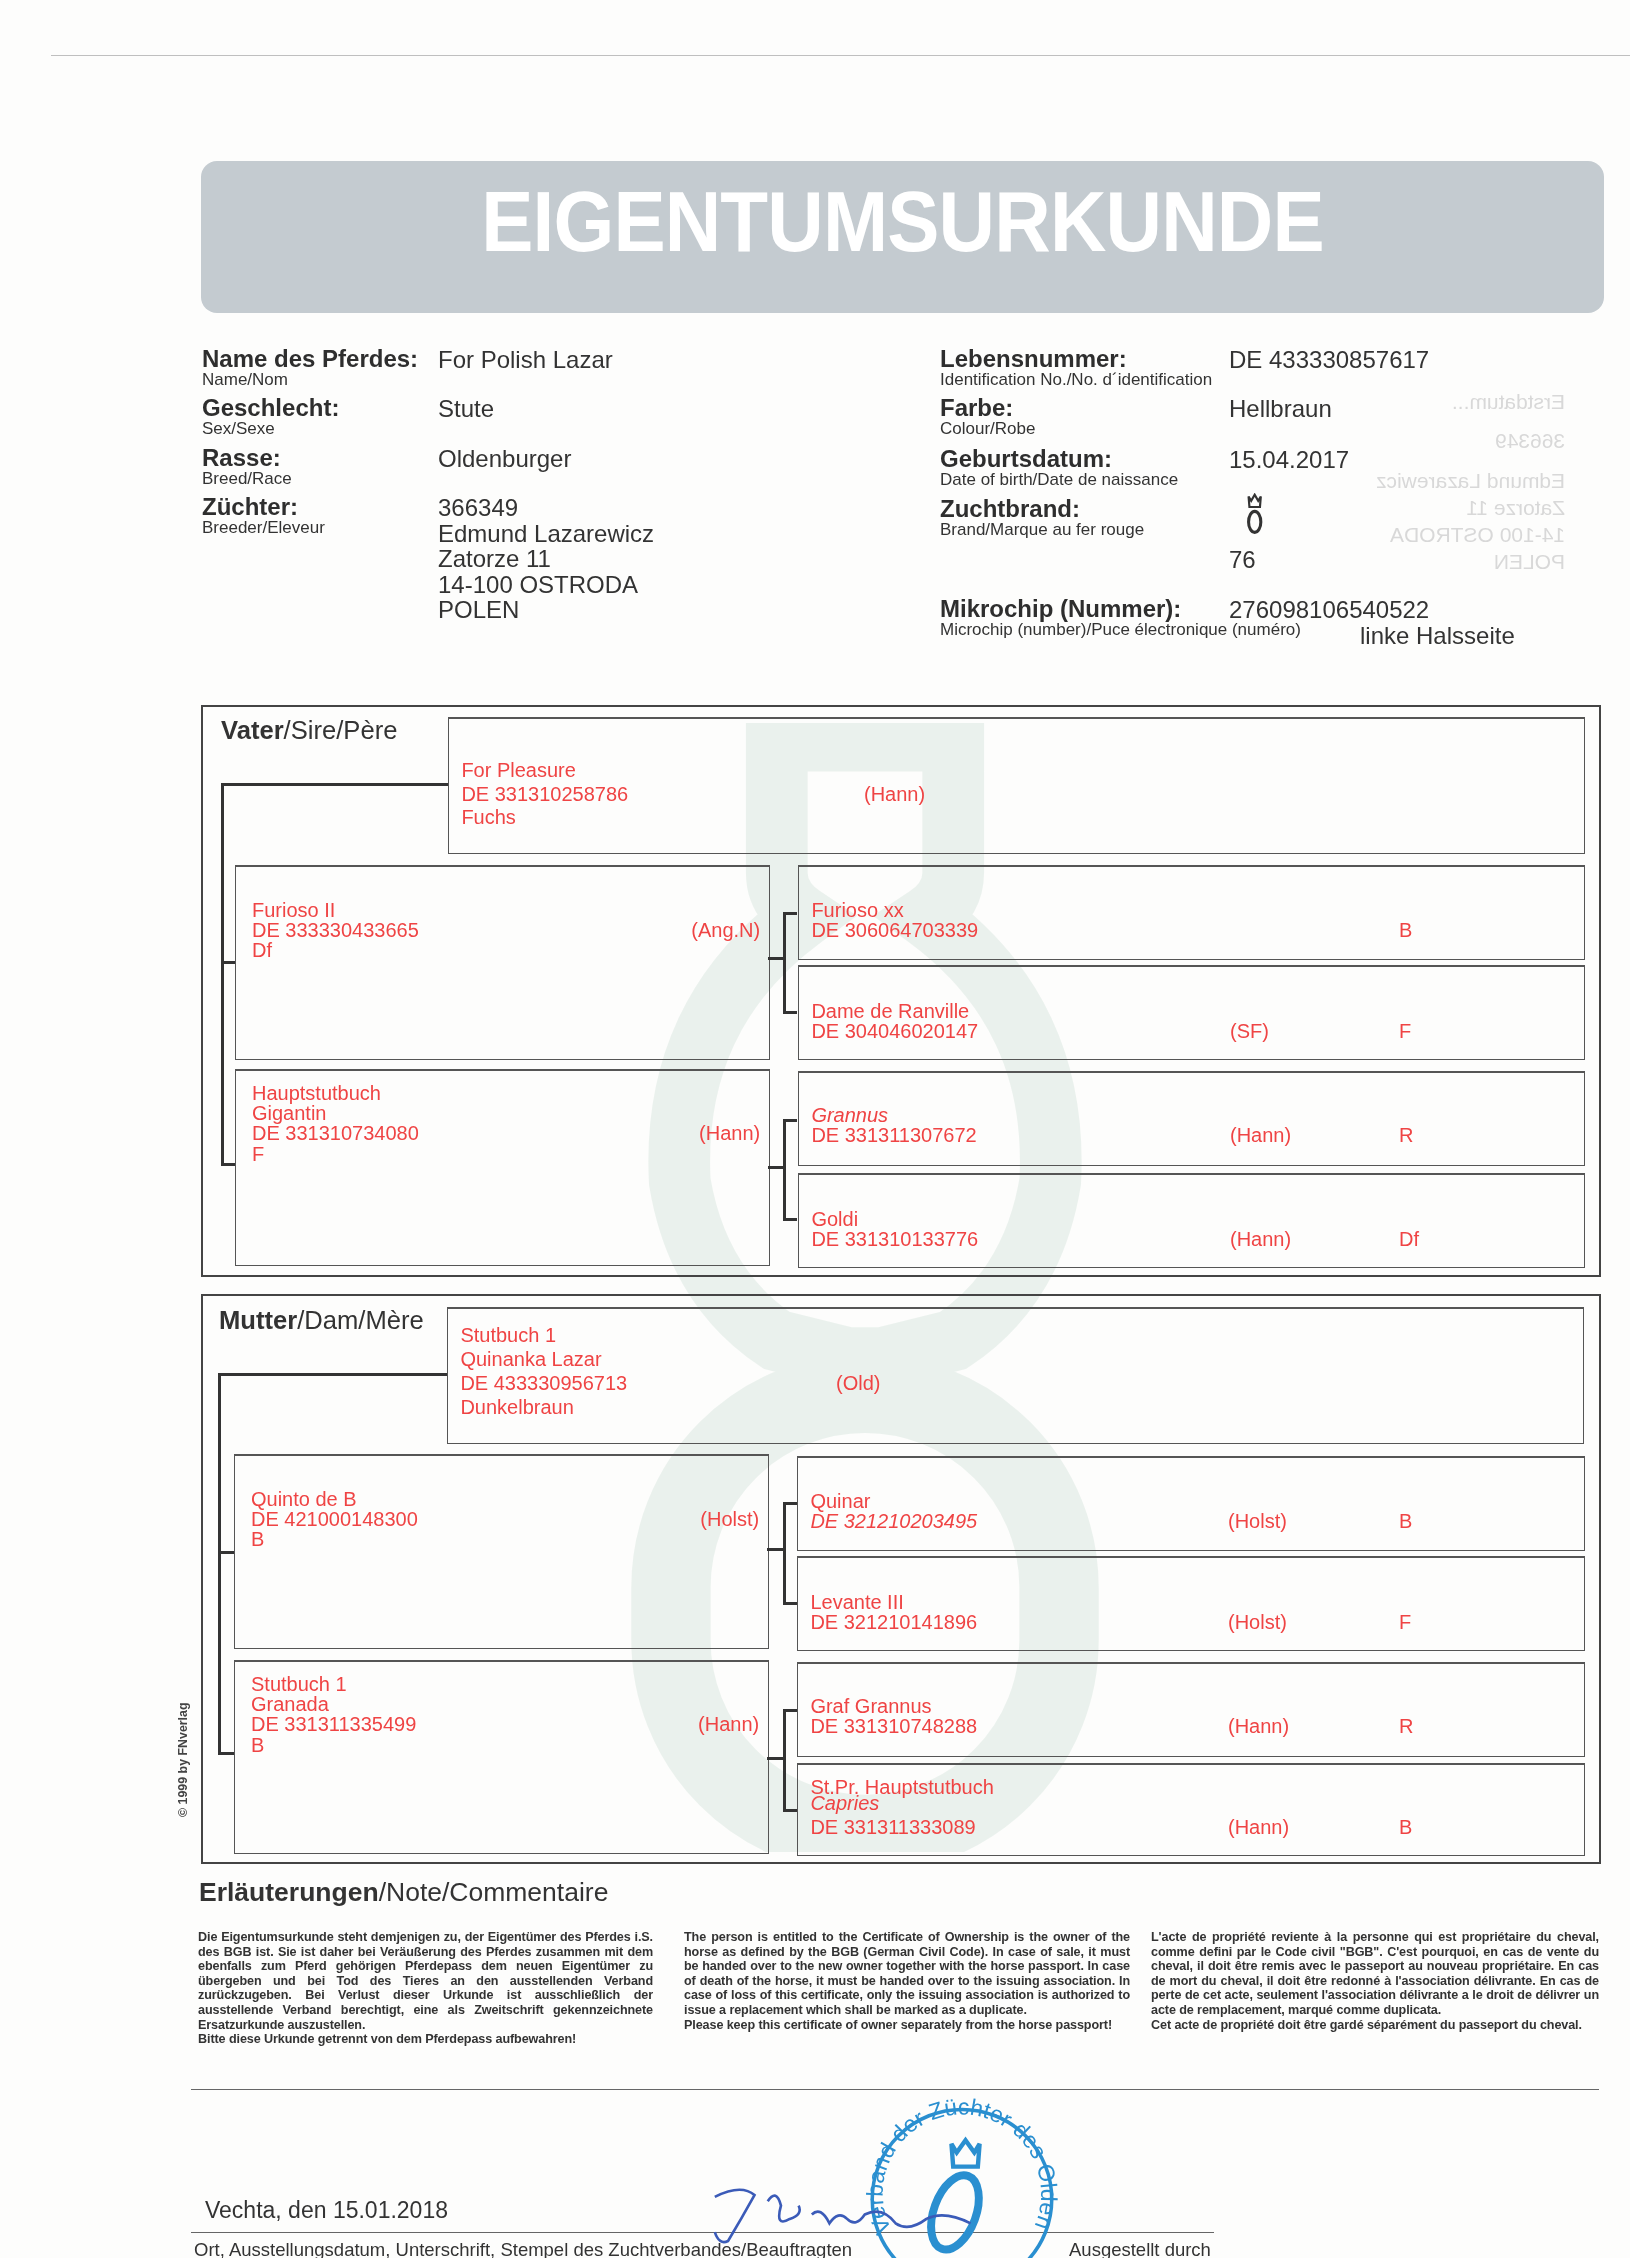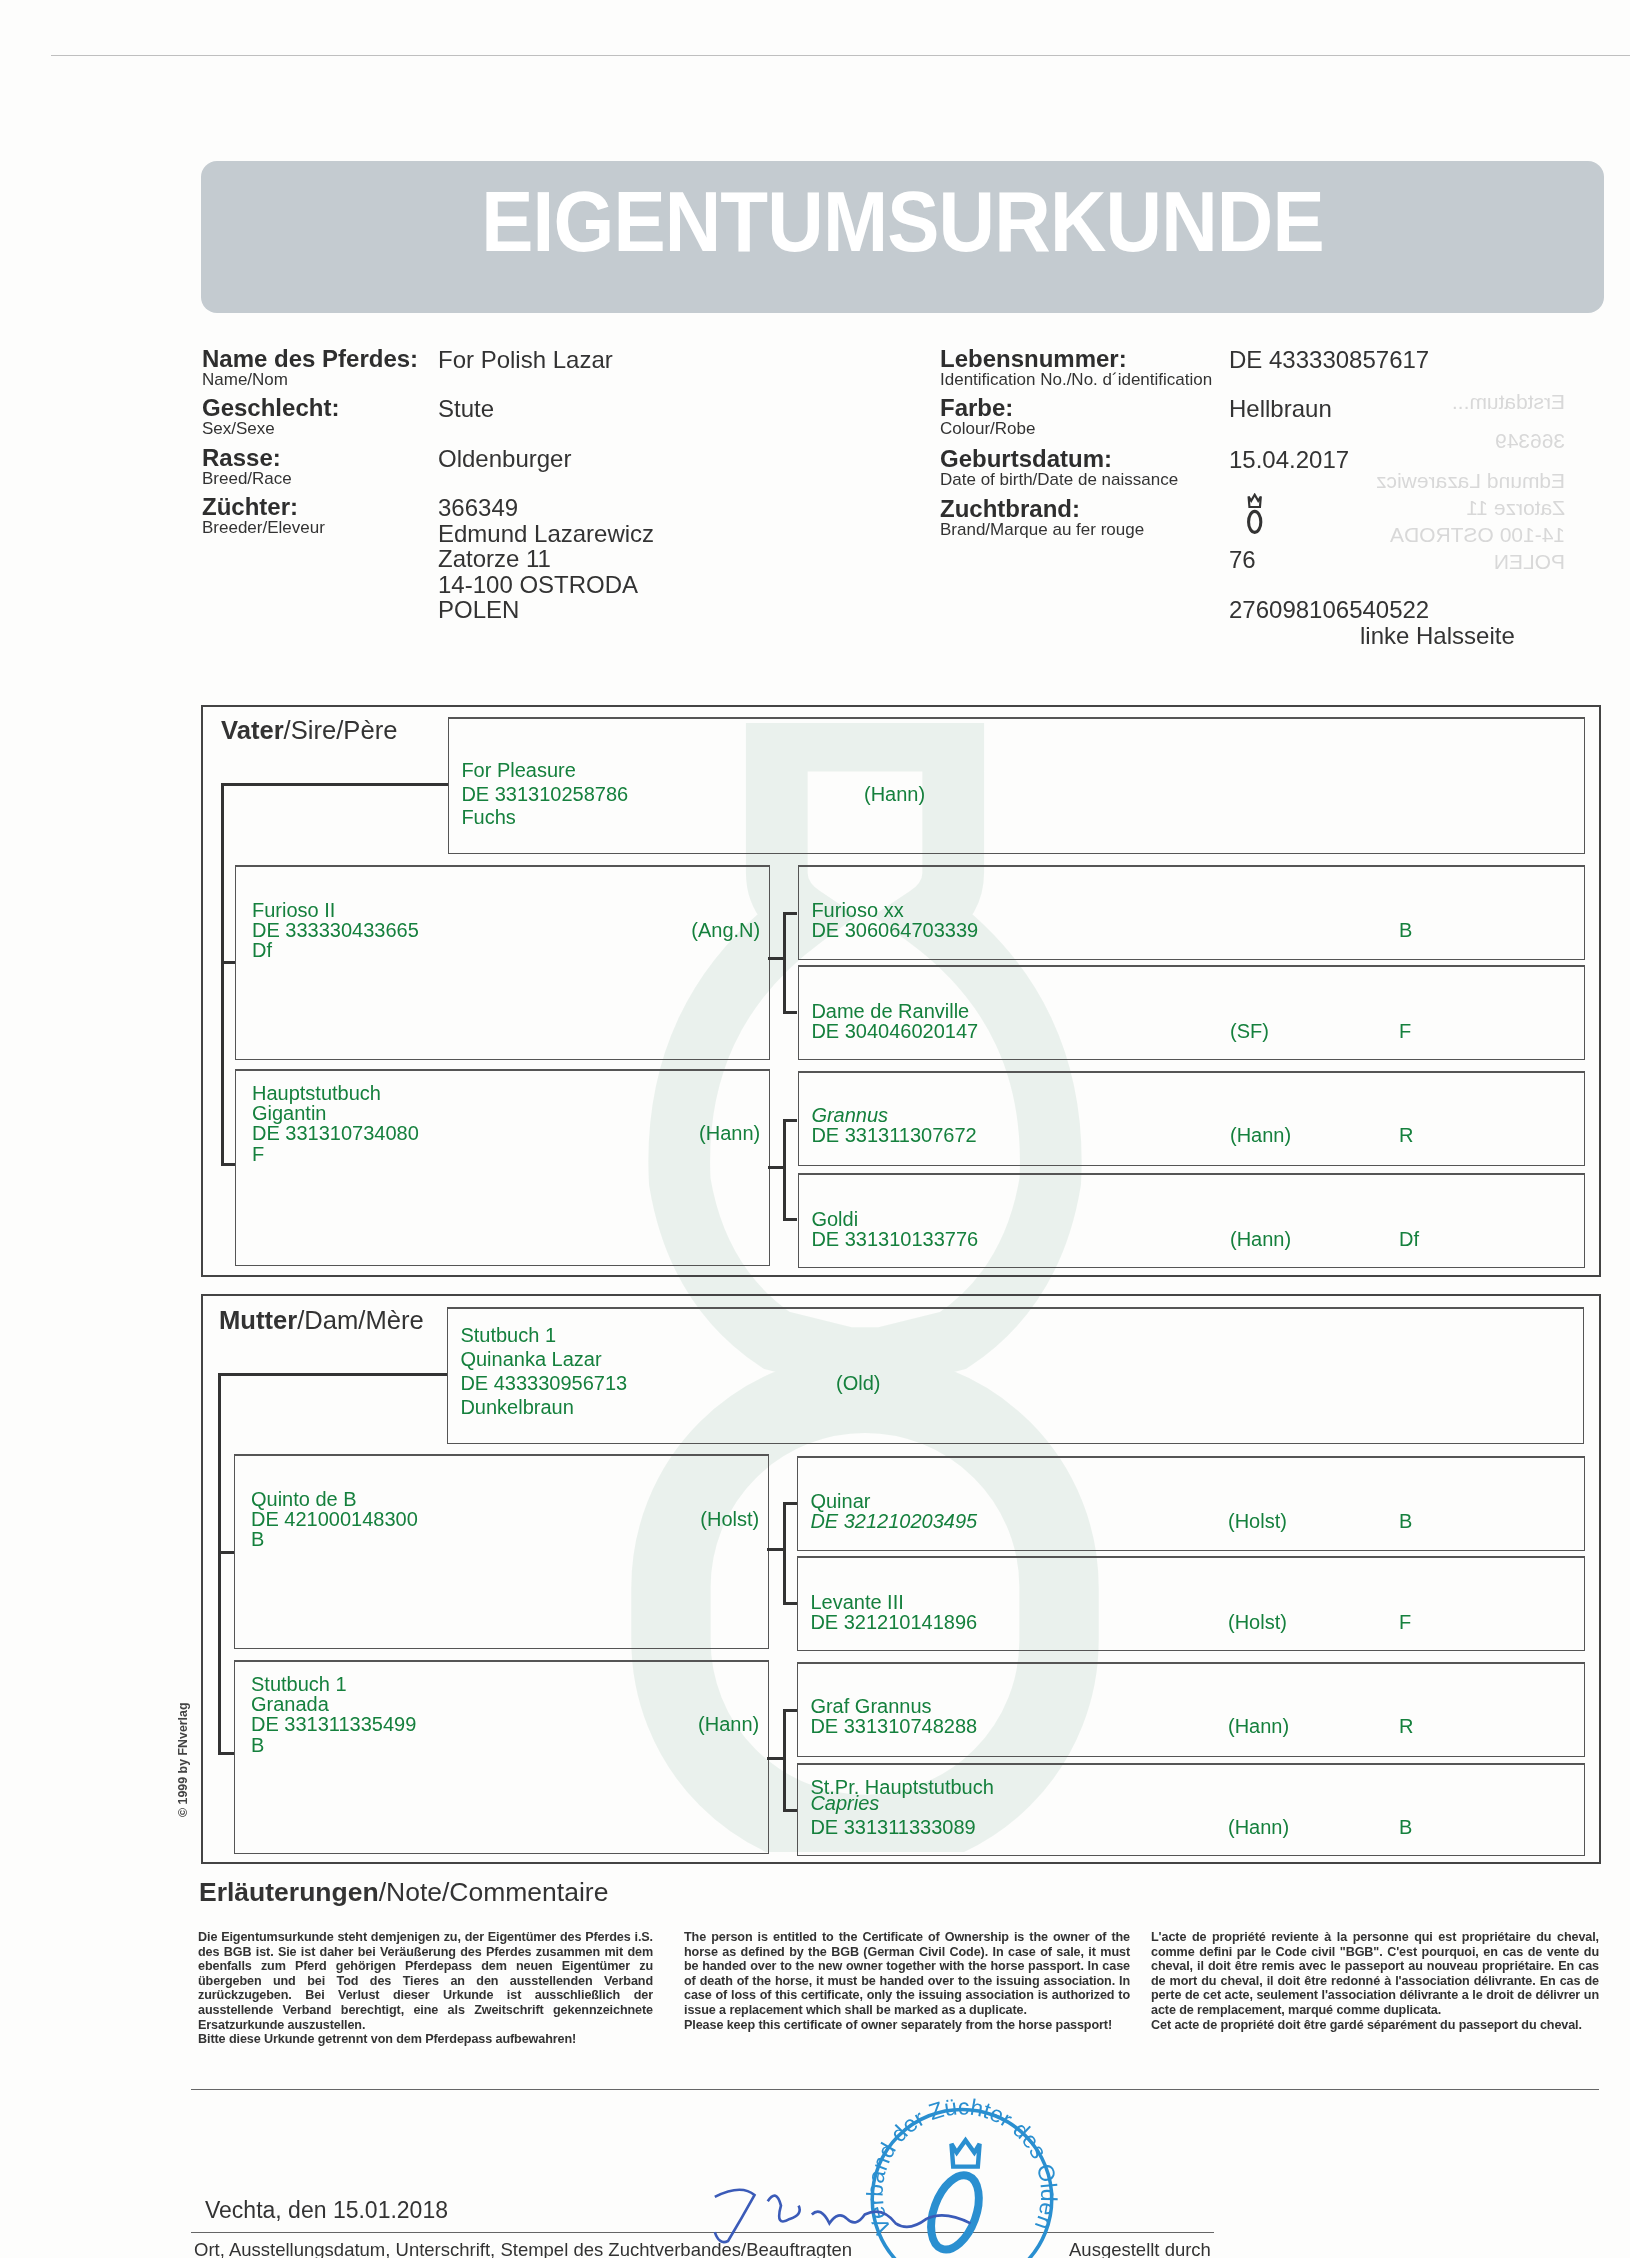--- a/index.html
+++ b/index.html
@@ -29,21 +29,21 @@
 
   
   .info-block { font-size: 24px; }
   .lbl-main { font-weight: bold; font-size: 24px; line-height: 24px; color: #2e2e2e; }
   .lbl-sub { font-size: 17px; line-height: 17.6px; color: #333; }
   .val { font-size: 24px; line-height: 25.6px; color: #333; }
 
   
   .section-box { border: 2.6px solid #444; }
   .pbox { border: 1.8px solid #555; border-top-width: 2.6px; background: transparent; }
-  .ptext { font-size: 20px; line-height: 24px; color: #15803d; white-space: nowrap; }
+  .ptext { font-size: 20px; line-height: 24px; color: #ef4444; white-space: nowrap; }
   .sect-title { font-size: 25.6px; color: #333; }
   .sect-title b { font-weight: bold; }
   .line { background: #333; }
 
   
   .notes-head { font-size: 26.5px; color: #333; }
   .note-col { font-size: 12.6px; line-height: 14.6px; text-align: justify; color: #333; font-weight: bold; letter-spacing: -0.1px; }
   .sign-rule { border-top: 1.8px solid #666; height: 0; }
   .footer-text { font-size: 18.5px; color: #333; }
   .copyright { font-size: 12.4px; color: #444; transform: rotate(-90deg); transform-origin: left top; white-space: nowrap; font-weight: bold; }
@@ -127,20 +127,24 @@
     <div class="lbl-main">Zuchtbrand:</div>
     <div class="lbl-sub">Brand/Marque au fer rouge</div>
   </div>
   <svg class="abs" style="left:305px; top:146px;" width="19.4" height="42" viewBox="0 0 22 48">
     <path d="M4 4 L7 9 L11 2 L15 9 L18 4 L17 16 L5 16 Z" fill="none" stroke="#333" stroke-width="2.5"></path>
     <ellipse cx="11" cy="33" rx="7" ry="12" fill="none" stroke="#333" stroke-width="3.5"></ellipse>
   </svg>
 
   <div class="abs val" style="left:289px; top:200px;">76</div>
 
+  <div class="abs" style="left:0; top:250px;">
+    <div class="lbl-main">Mikrochip (Nummer):</div>
+    <div class="lbl-sub">Microchip (number)/Puce électronique (numéro)</div>
+  </div>
   <div class="abs val" style="left:289px; top:250px;">276098106540522</div>
   <div class="abs val" style="left:420px; top:276px;">linke Halsseite</div>
 </div>
 
 <div class="abs section-box" style="left:201px; top:705px; width:1396px; height:568px;"></div>
 <div class="abs sect-title" style="left:221px; top:716px;">
   <b>Vater</b><span>/Sire/Père</span>
 </div>
 
 <div class="abs line" style="left:221px; top:783px; width:228px; height:2.6px;"></div>

